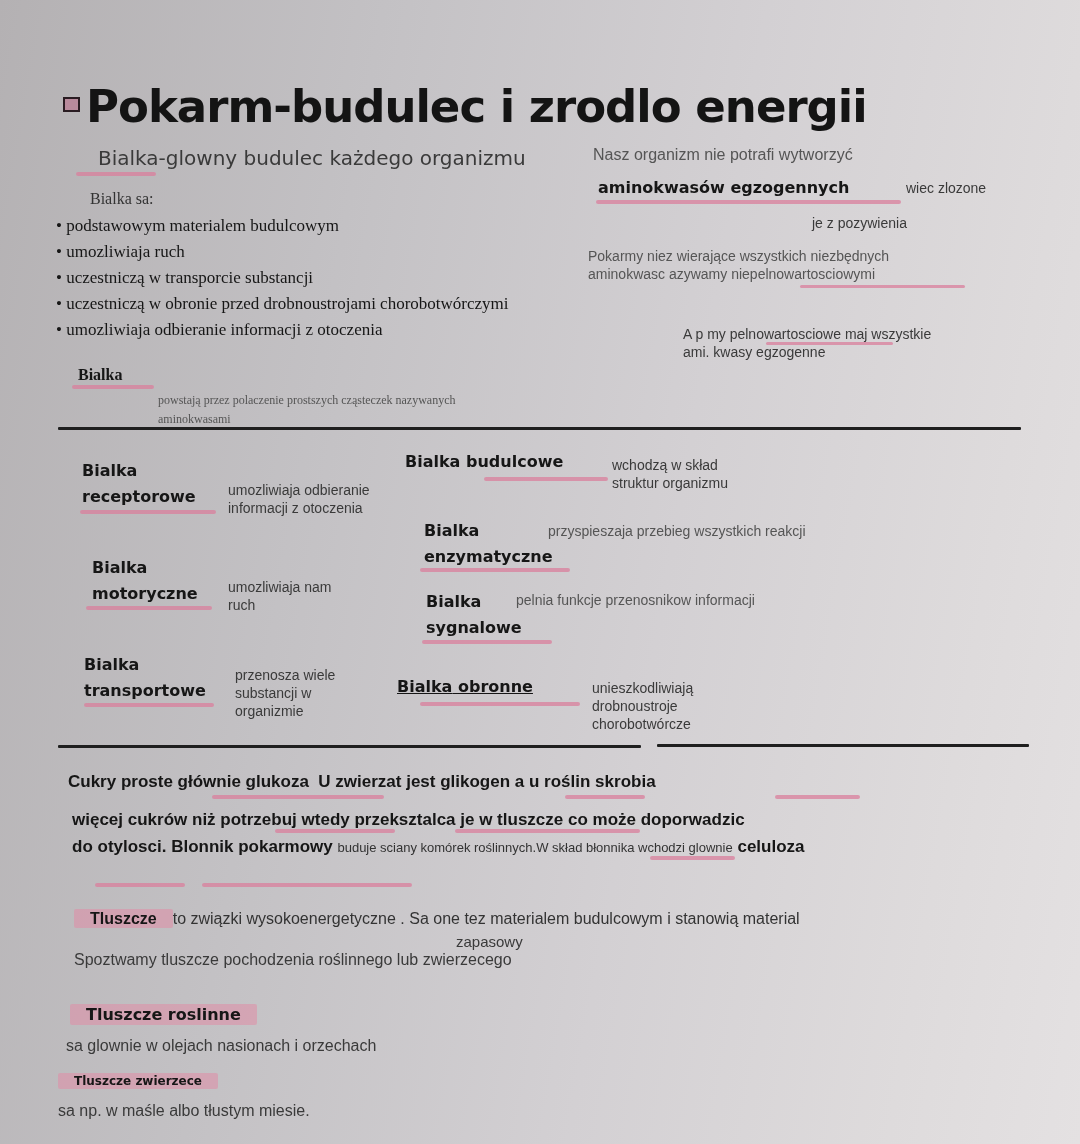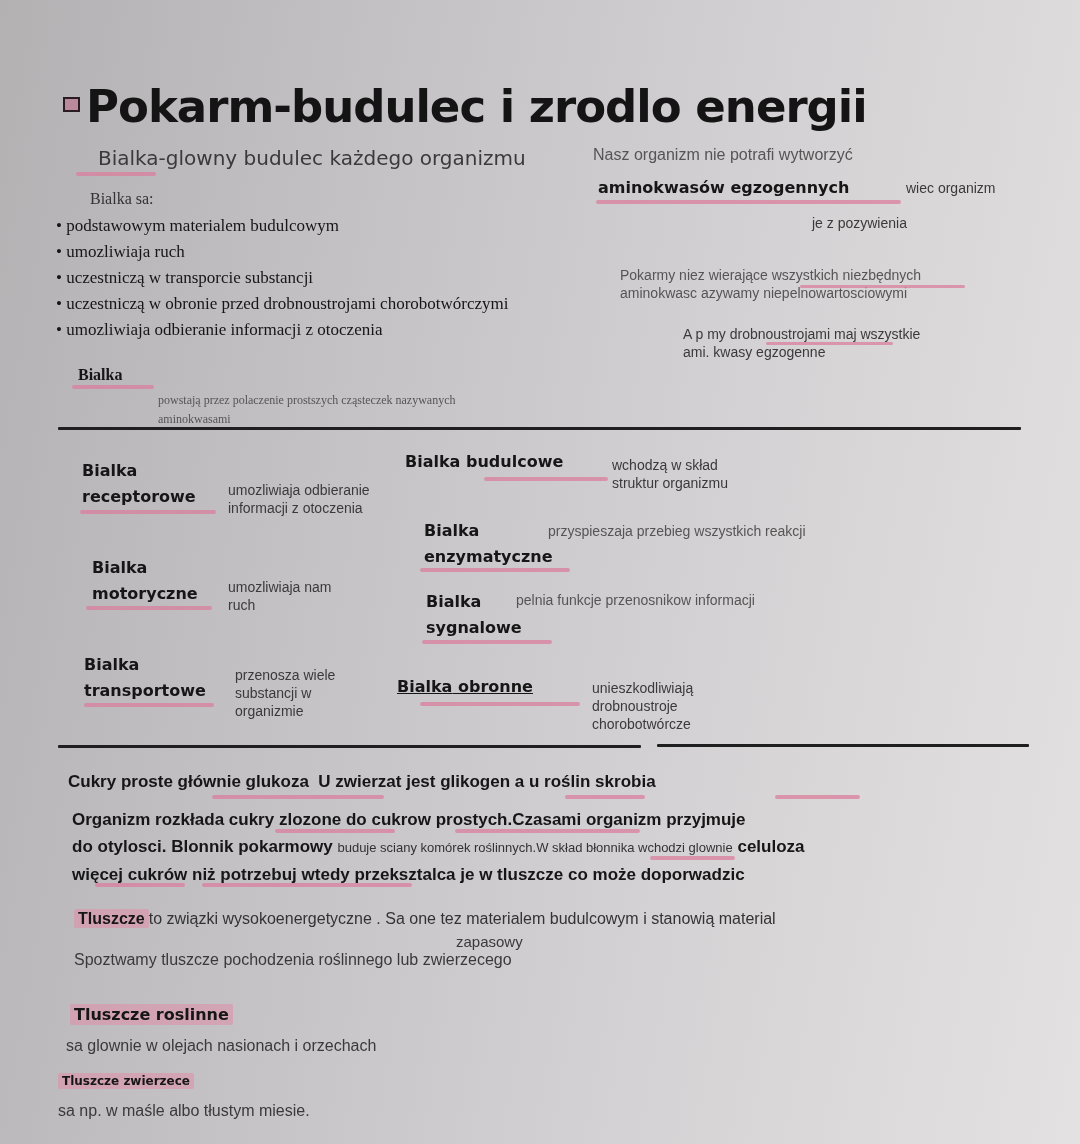--- a/index.html
+++ b/index.html
@@ -18,21 +18,21 @@
     position: absolute; width: 13px; height: 11px; border: 2px solid #2a1c22;
     background: #b98a9c; left: 63px; top: 97px;
   }
   .serif { font-family: "Liberation Serif", "DejaVu Serif", serif; }
   .sans { font-family: "Liberation Sans", sans-serif; }
   .dv { font-family: "DejaVu Sans", sans-serif; }
   .heavy { font-family: "DejaVu Sans", sans-serif; font-weight: bold; }
   .gray { color: #3a3a3a; }
   .light { color: #555; }
   .ul { position: absolute; height: 4px; border-radius: 3px; background: #d97f9c; opacity: 0.75; }
-  .hl { background: rgba(224, 140, 165, 0.55); padding: 1px 4px; border-radius: 2px; }
+  .hl { background: rgba(224, 140, 165, 0.55); padding: 1px 16px; border-radius: 2px; }
   .rule { position: absolute; height: 3px; background: #1f1f1f; border-radius: 1px; }
   .small { font-size: 14px; line-height: 18px; }
 </style>
 </head>
 <body>
 
 <div class="page">
 
   <div class="title-square"></div>
   <div class="abs title" style="left:86px; top:84px;">Pokarm-budulec i zrodlo energii</div>
@@ -52,31 +52,31 @@
   <div class="abs serif" style="left:78px; top:366px; font-size:16px; font-weight:bold;">Bialka</div>
   <div class="ul" style="left:72px; top:385px; width:82px;"></div>
   <div class="abs serif light" style="left:158px; top:391px; font-size:12px; line-height:19px;">
     <div>powstają przez polaczenie prostszych cząsteczek nazywanych</div>
     <div>aminokwasami</div>
   </div>
 
   <div class="abs sans light" style="left:593px; top:146px; font-size:16px;">Nasz organizm nie potrafi wytworzyć</div>
   <div class="abs heavy" style="left:598px; top:178px; font-size:16px;">aminokwasów egzogennych</div>
   <div class="ul" style="left:596px; top:200px; width:305px;"></div>
-  <div class="abs sans gray" style="left:906px; top:180px; font-size:14px;">wiec organizm</div>
+  <div class="abs sans gray" style="left:906px; top:180px; font-size:14px;">wiec zlozone</div>
   <div class="abs sans gray" style="left:812px; top:215px; font-size:14px;">je z pozywienia</div>
 
-  <div class="abs sans light small" style="left:620px; top:247px;margin-top:19px;">
+  <div class="abs sans light small" style="left:588px; top:247px;">
     <div>Pokarmy niez  wierające wszystkich niezbędnych</div>
     <div><span>aminokwasc   azywamy</span> <span>niepelnowartosciowymi</span></div>
   </div>
   <div class="ul" style="left:800px; top:285px; width:165px; height:3px;"></div>
 
   <div class="abs sans gray small" style="left:683px; top:325px;">
-    <div><span>A p   my</span> <span>drobnoustrojami</span> <span>maj wszystkie</span></div>
+    <div><span>A p   my</span> <span>pelnowartosciowe</span> <span>maj wszystkie</span></div>
     <div>ami. kwasy egzogenne</div>
   </div>
   <div class="ul" style="left:766px; top:342px; width:127px; height:3px;"></div>
 
   <div class="rule" style="left:58px; top:427px; width:963px;"></div>
 
   <div class="abs heavy" style="left:82px; top:458px; font-size:16px; line-height:26px;">
     <div>Bialka</div>
     <div>receptorowe</div>
   </div>
@@ -144,23 +144,22 @@
   <div class="rule" style="left:657px; top:744px; width:372px;"></div>
 
   <div class="abs sans" style="left:68px; top:772px; font-size:17px; font-weight:bold;">
     <span>Cukry proste głównie glukoza</span>&nbsp; <span>U zwierzat jest glikogen a u roślin skrobia</span>
   </div>
   <div class="ul" style="left:212px; top:795px; width:172px;"></div>
   <div class="ul" style="left:565px; top:795px; width:80px;"></div>
   <div class="ul" style="left:775px; top:795px; width:85px;"></div>
 
   <div class="abs sans" style="left:72px; top:806px; font-size:17px; font-weight:bold; line-height:27px;">
-    <div>Organizm rozkłada cukry zlozone do cukrow prostych.Czasami organizm przyjmuje</div>
+    <div>więcej cukrów niż potrzebuj wtedy przeksztalca je w tluszcze co może doporwadzic</div>
     <div><span>do otylosci. Blonnik pokarmowy</span> <span style="font-weight:normal; font-size:13px; color:#333;">buduje sciany komórek roślinnych.W skład błonnika wchodzi glownie</span> <span>celuloza</span></div>
-    <div>więcej cukrów niż potrzebuj wtedy przeksztalca je w tluszcze co może doporwadzic</div>
   </div>
   <div class="ul" style="left:275px; top:829px; width:120px;"></div>
   <div class="ul" style="left:455px; top:829px; width:185px;"></div>
   <div class="ul" style="left:650px; top:856px; width:85px;"></div>
   <div class="ul" style="left:95px; top:883px; width:90px;"></div>
   <div class="ul" style="left:202px; top:883px; width:210px;"></div>
 
   <div class="abs sans" style="left:74px; top:910px; font-size:16px;">
     <span class="hl" style="font-weight:bold;">Tluszcze</span><span style="color:#333;">to związki wysokoenergetyczne . Sa one tez materialem budulcowym i stanowią material</span>
   </div>

